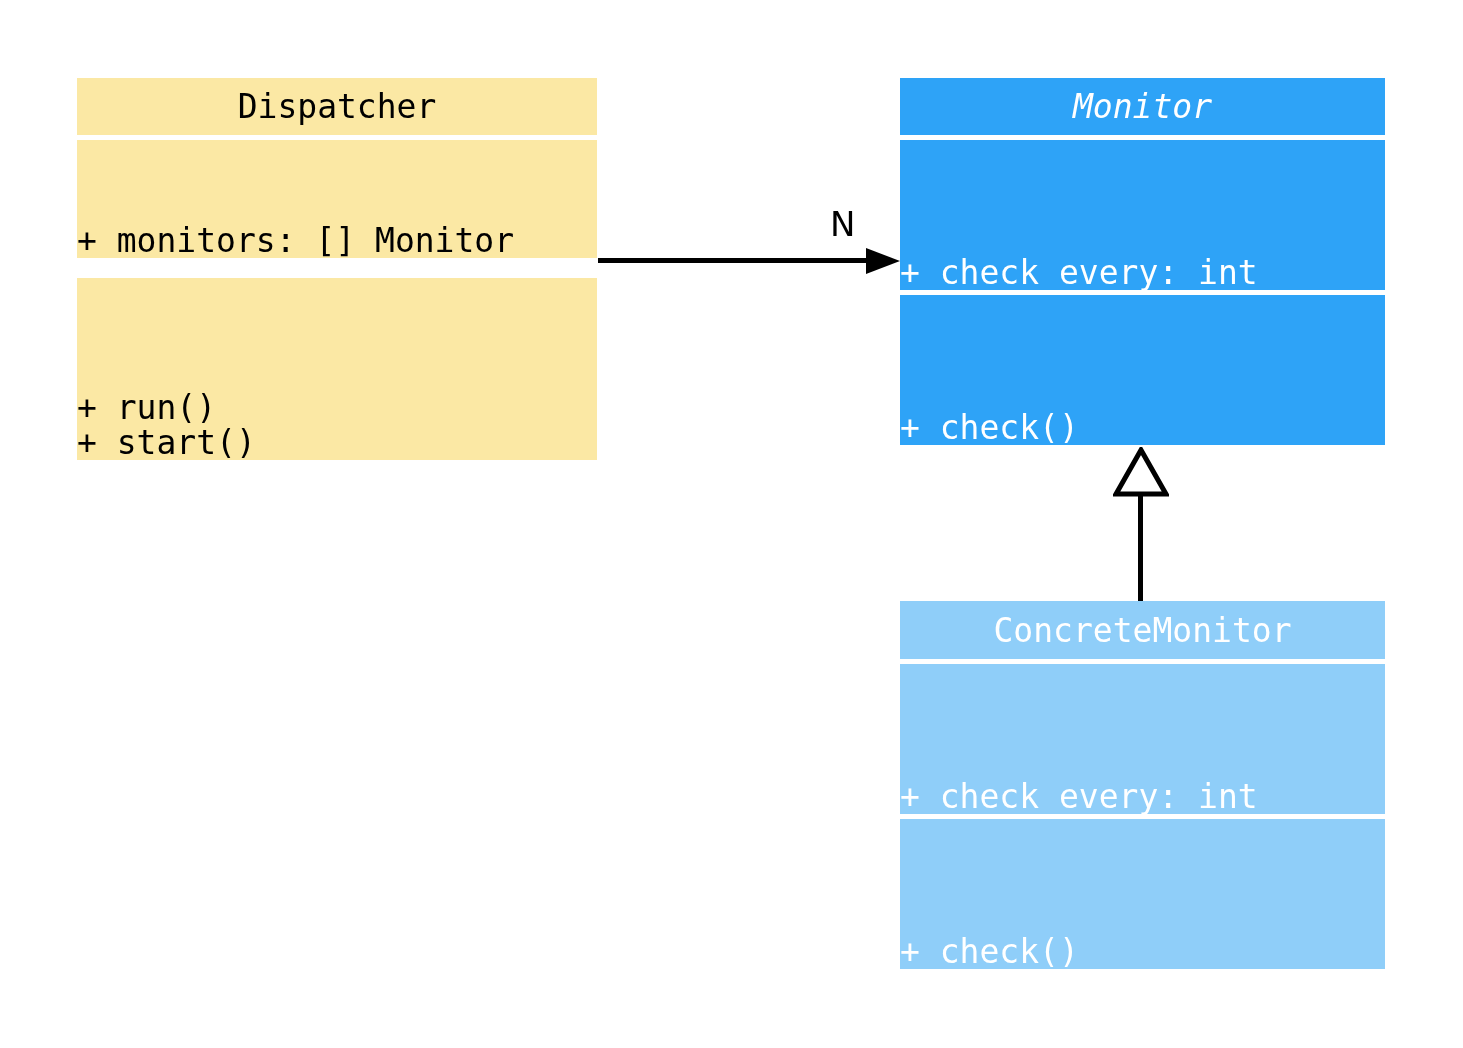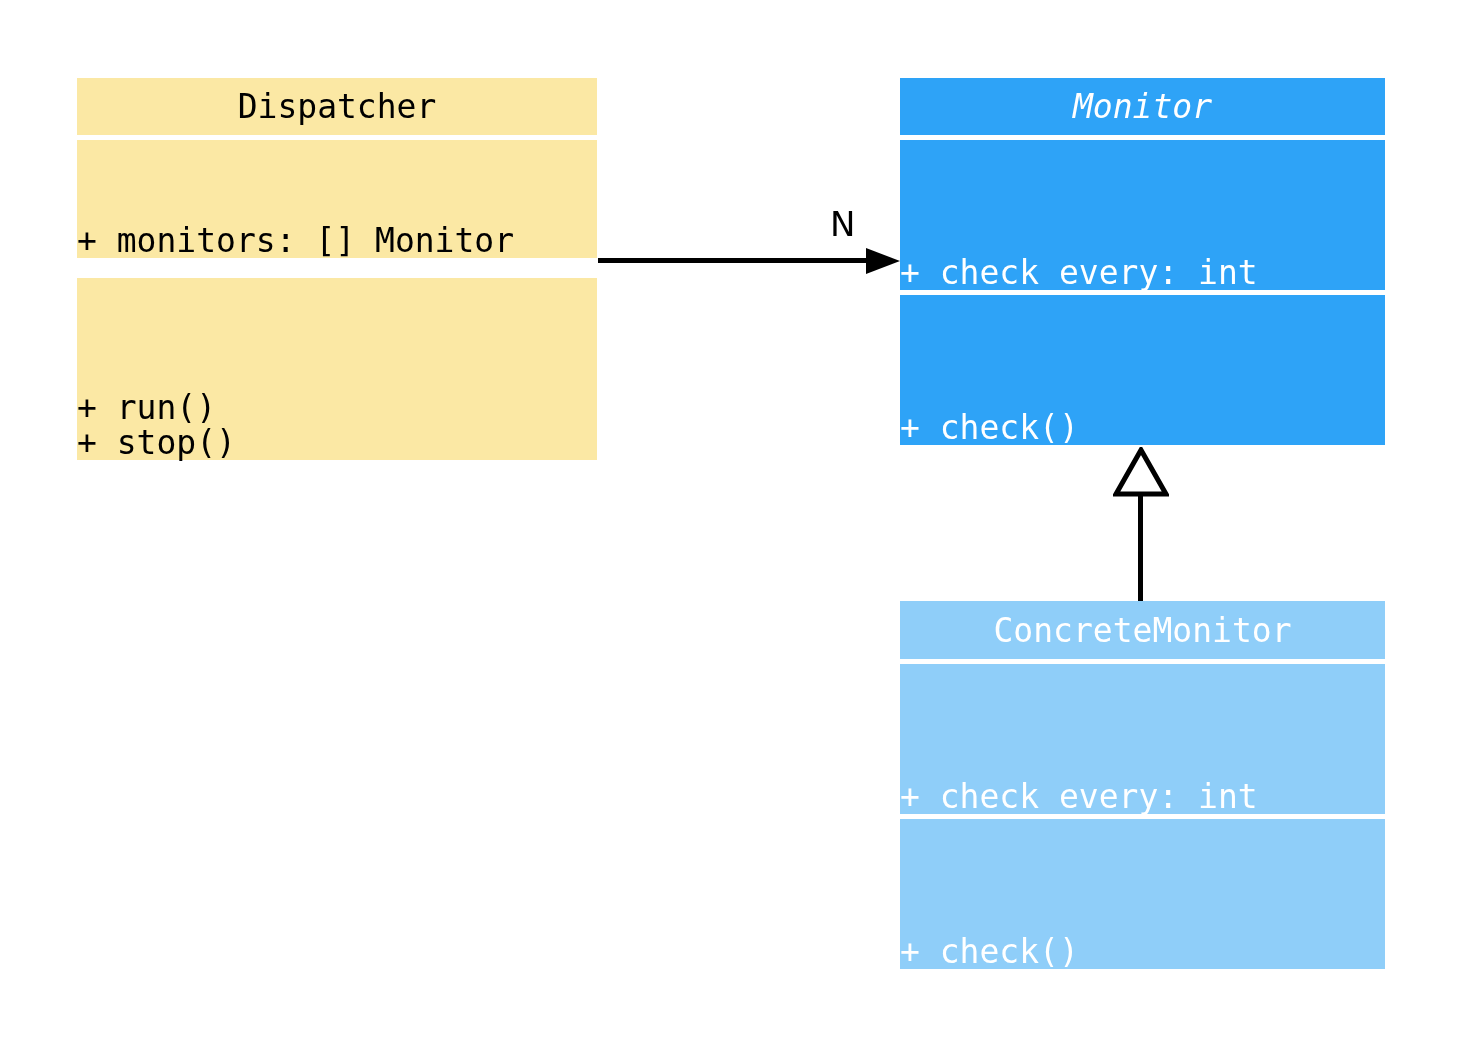--- a/index.html
+++ b/index.html
@@ -78,21 +78,21 @@
 
   <div class="class-box" id="box-dispatcher" style="color: rgb(0, 0, 0);">
     <div class="sec title" style="background: rgb(251, 232, 164);">
       <span>Dispatcher</span>
     </div>
     <div class="sec body attrs" style="background: rgb(251, 232, 164);">
       <div>+ monitors: [] Monitor</div>
     </div>
     <div class="sec body methods" style="background: rgb(251, 232, 164);">
       <div>+ run()</div>
-      <div>+ stop()</div>
+      <div>+ start()</div>
     </div>
   </div>
 
   <div class="class-box" id="box-monitor" style="color: rgb(255, 255, 255);">
     <div class="sec title" style="background: rgb(46, 163, 247);">
       <span class="italic">Monitor</span>
     </div>
     <div class="sec body attrs" style="background: rgb(46, 163, 247);">
       <div>+ check_every: int</div>
     </div>

